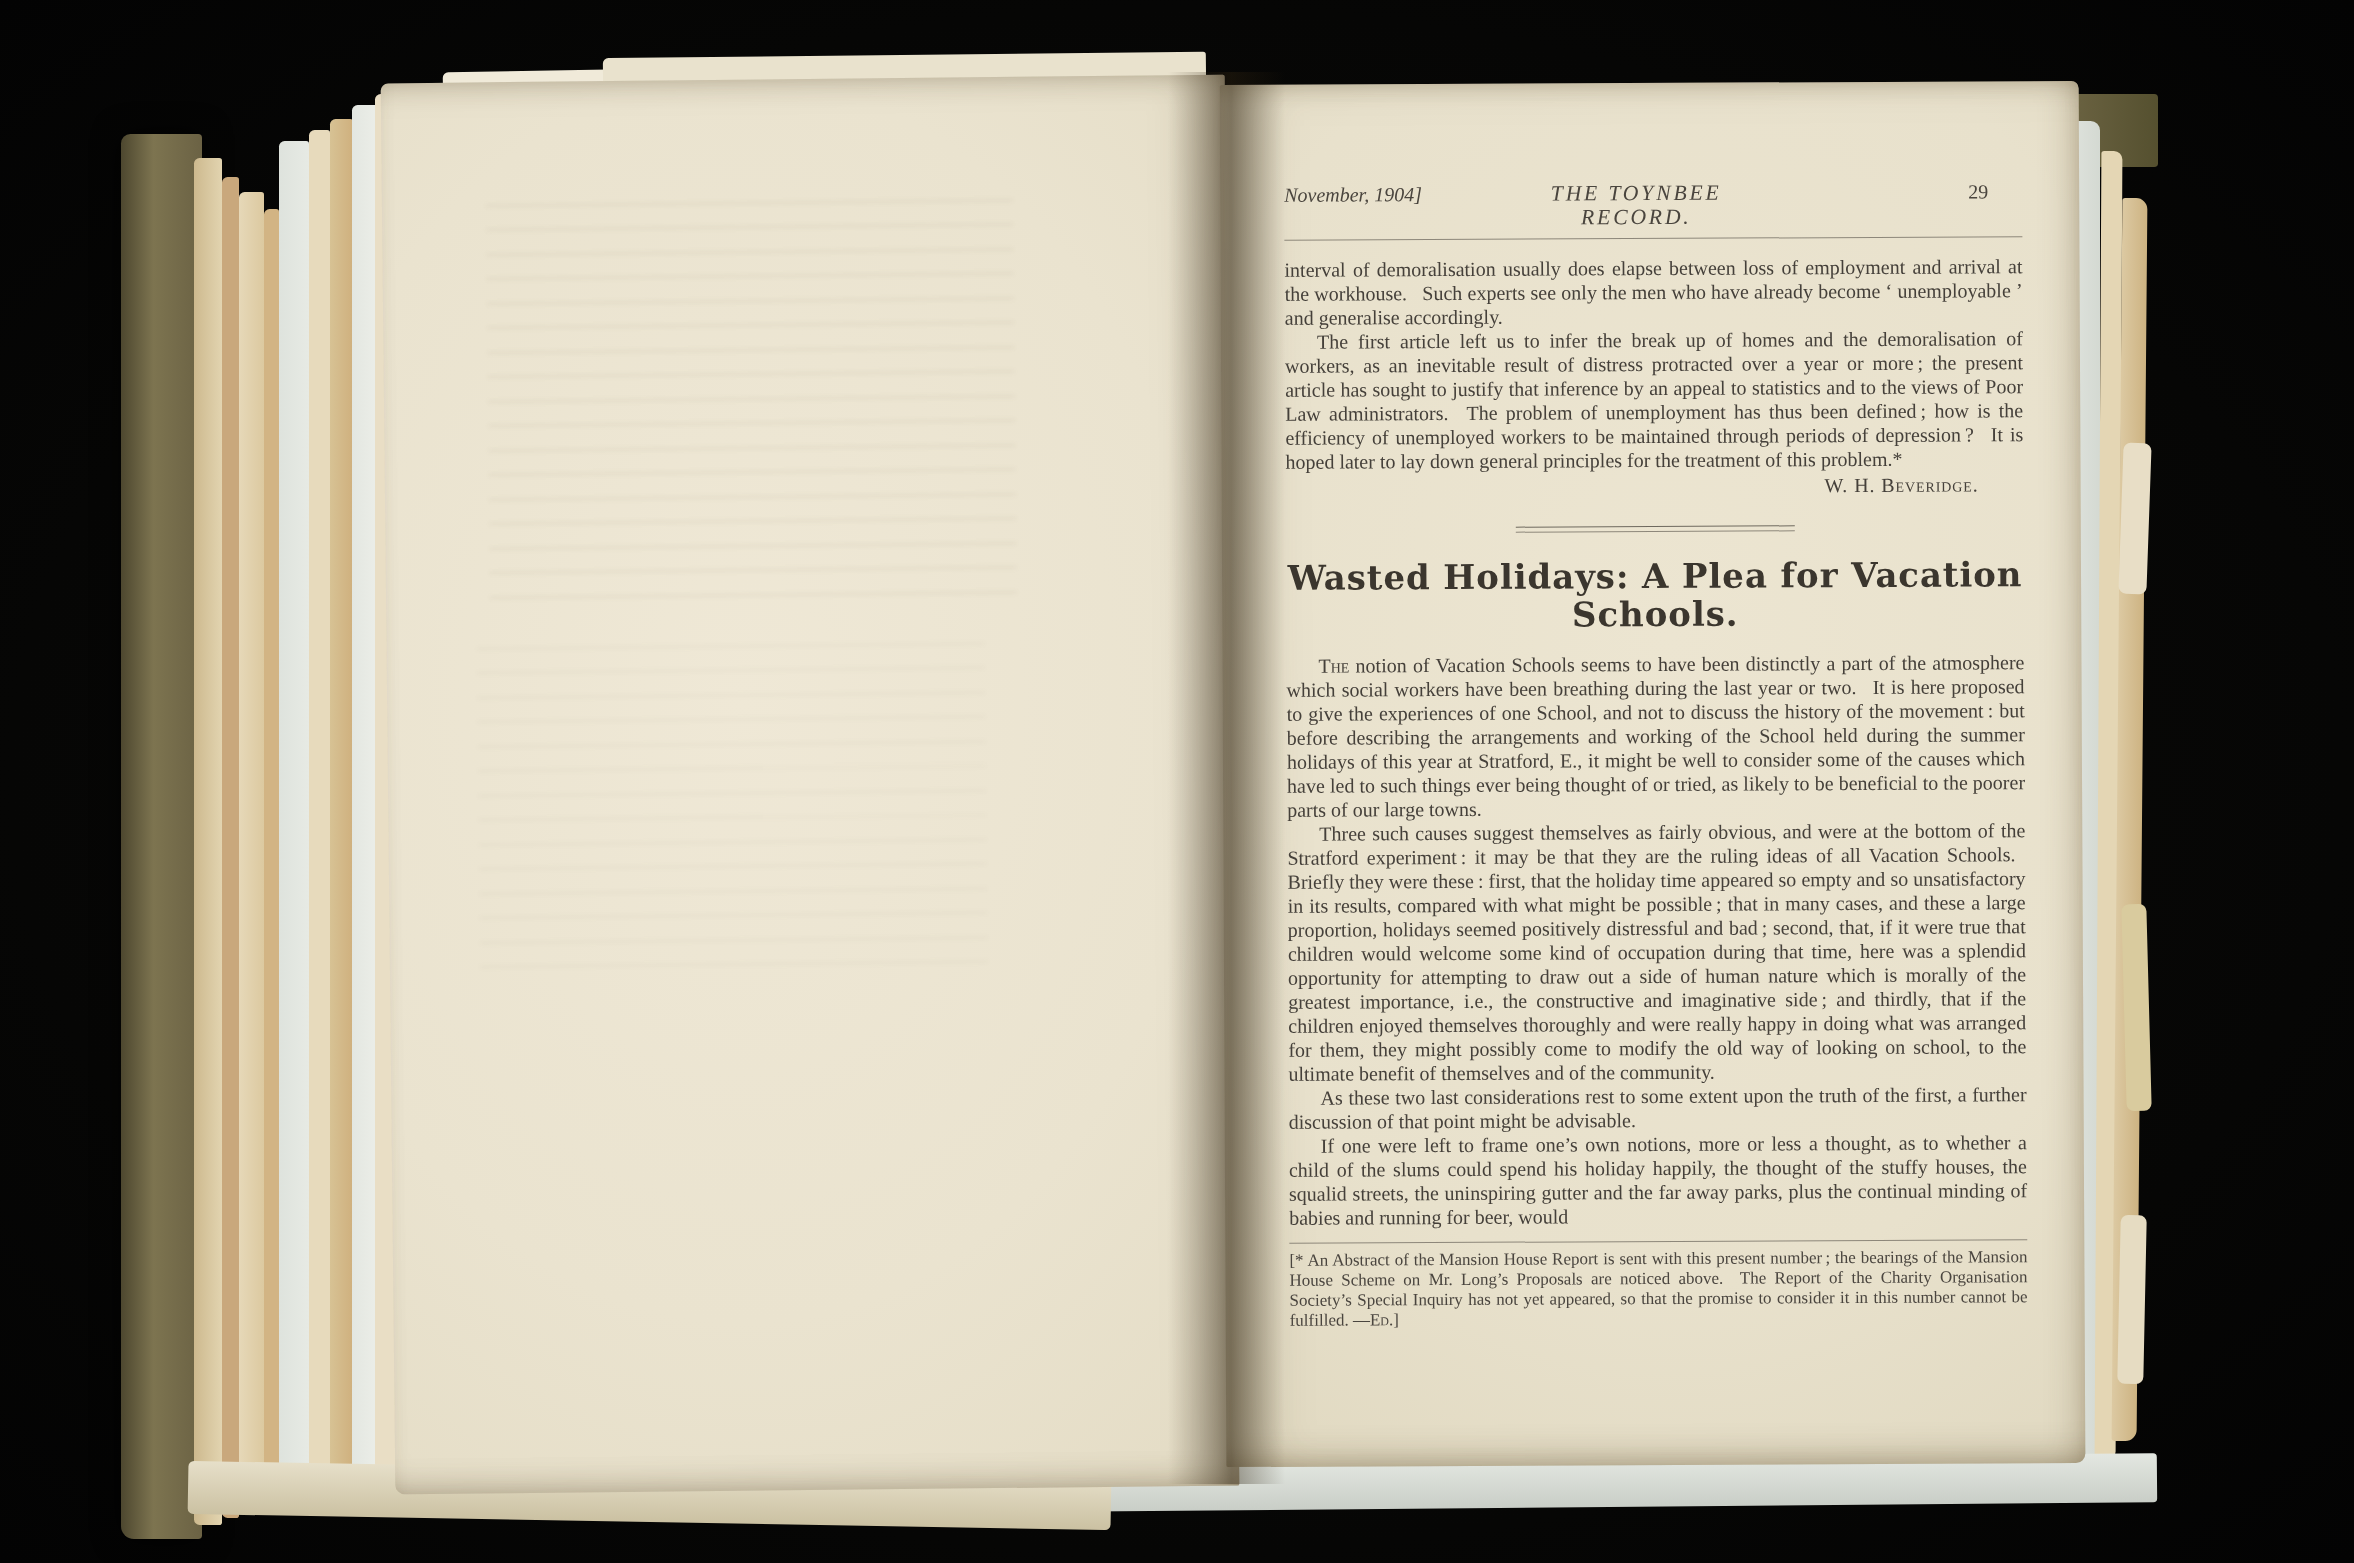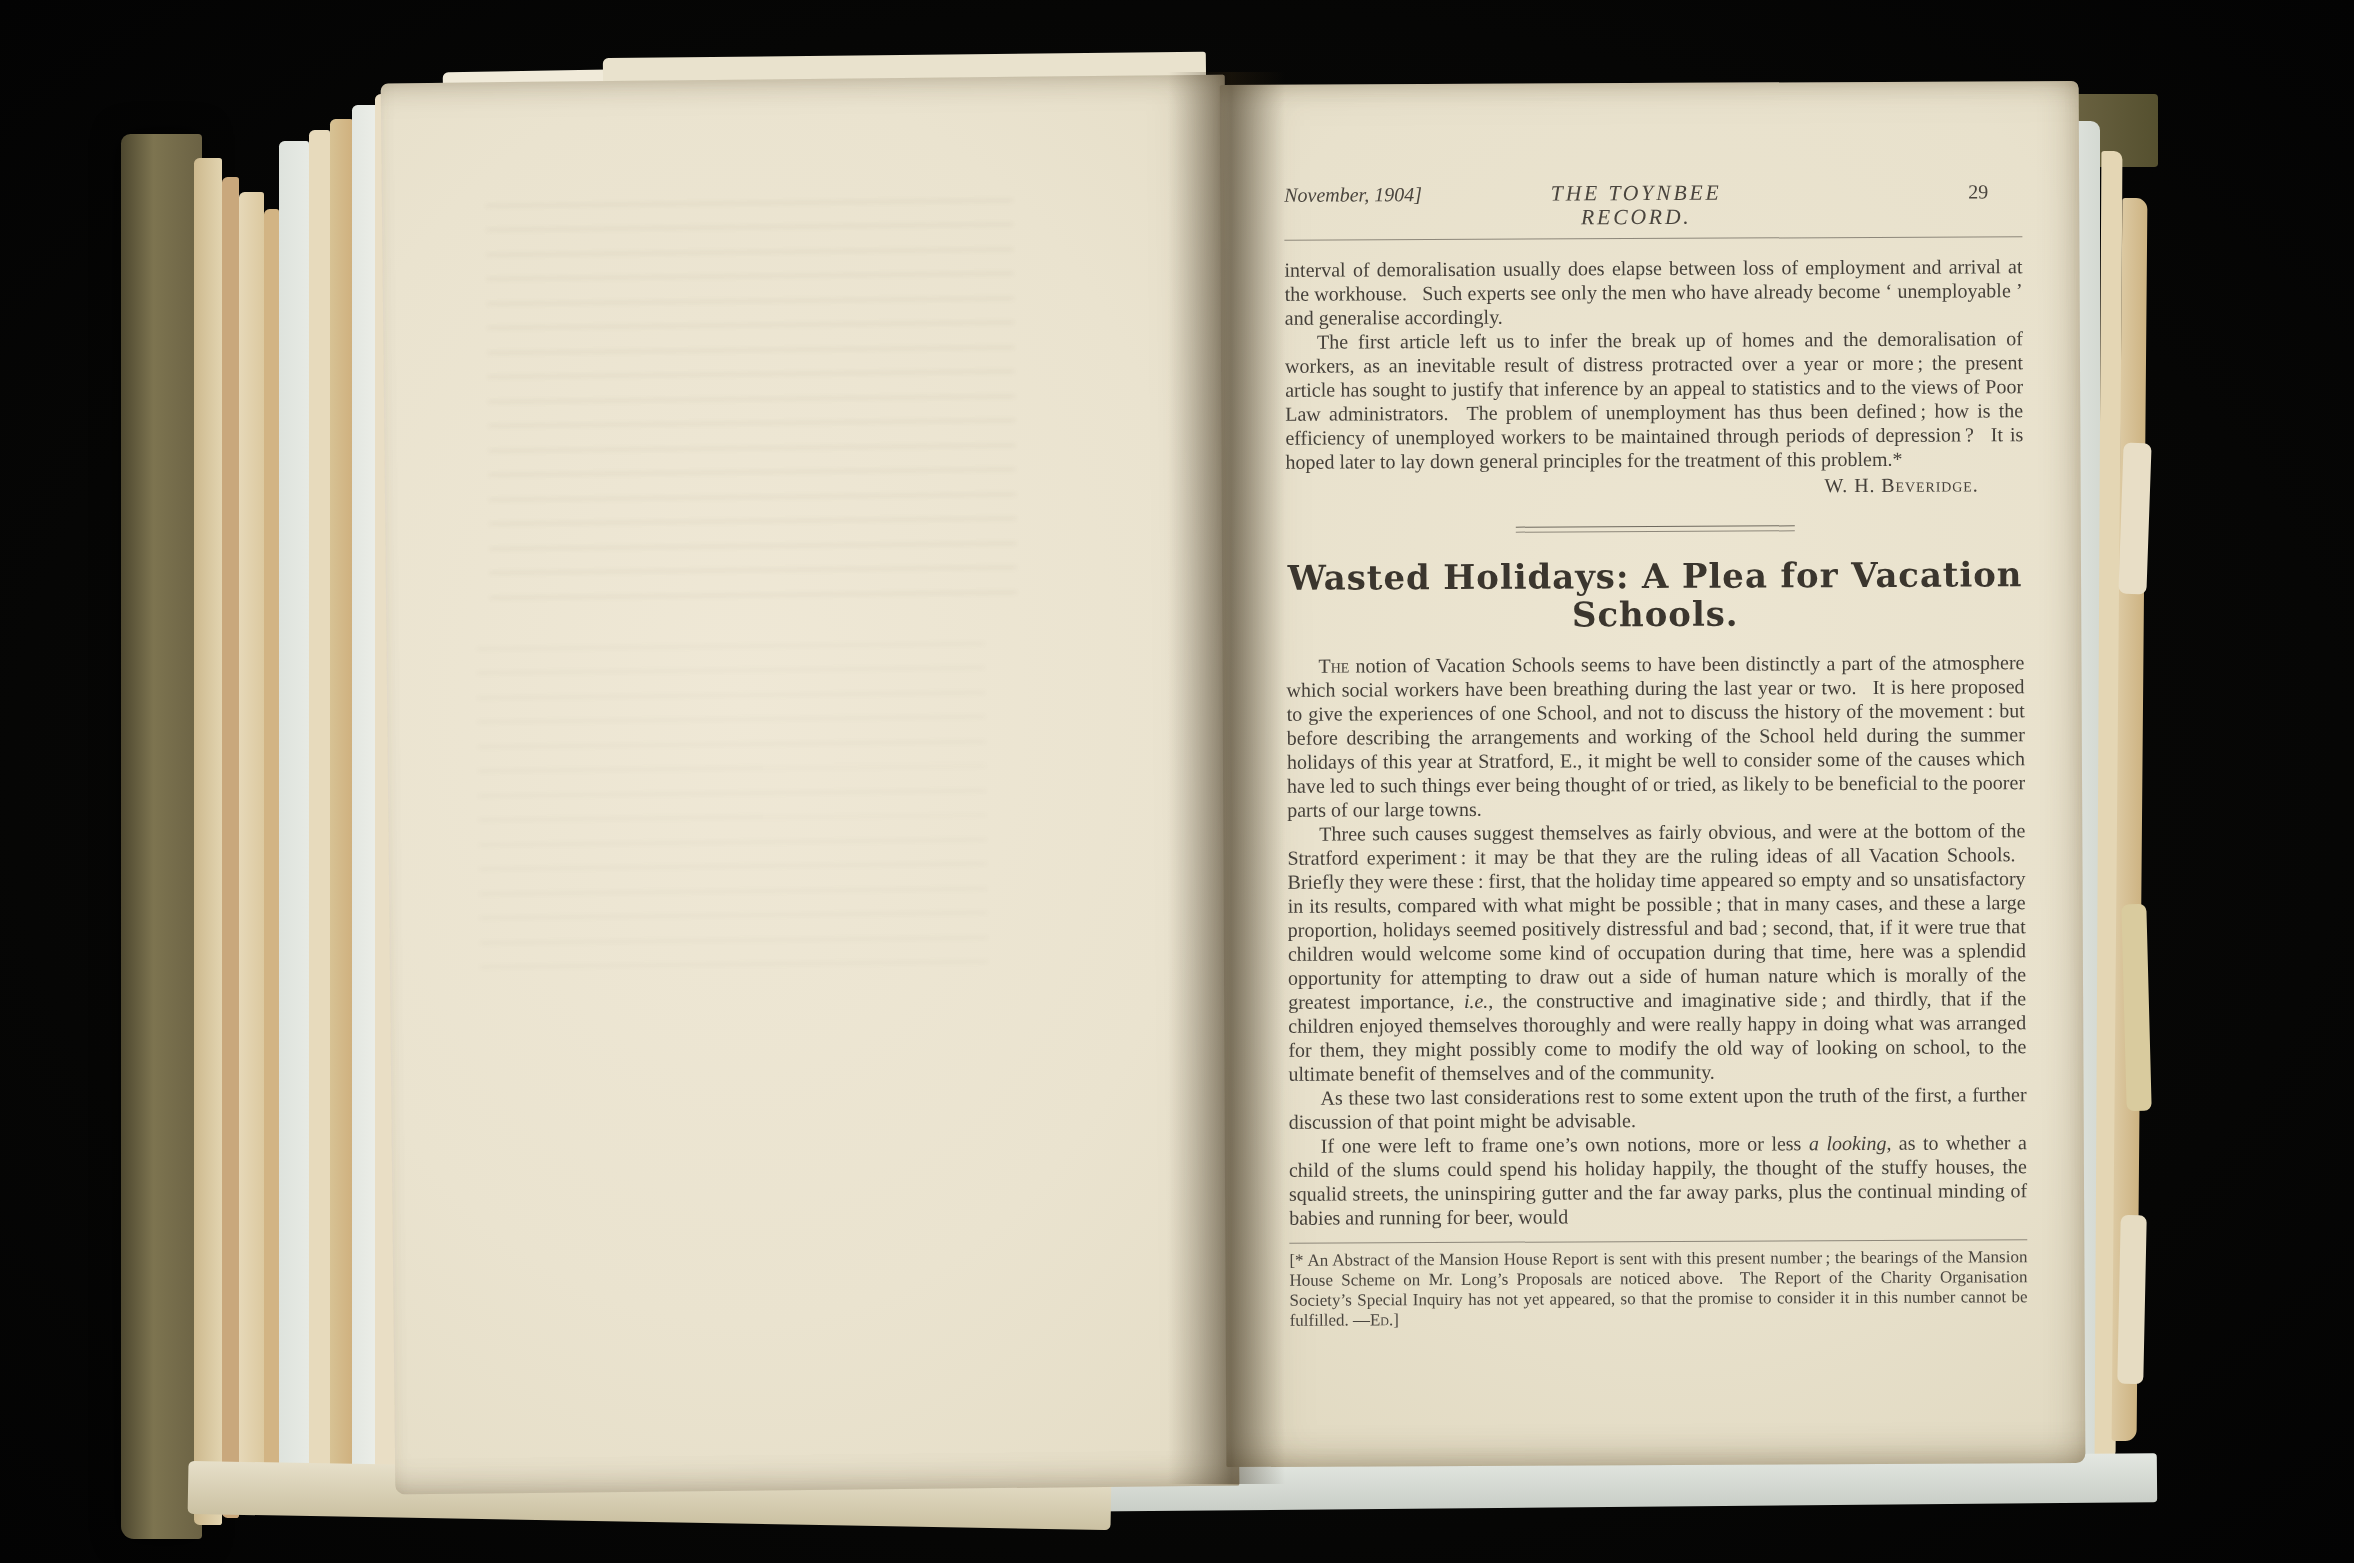--- a/index.html
+++ b/index.html
@@ -64,21 +64,21 @@
   p.body-p{margin:0;}
   p.body-p.indent{text-indent:32px;}
   .signature{text-align:right;padding-right:45px;font-variant:small-caps;letter-spacing:0.9px;margin-top:1.9px;}
   .divider{width:279px;margin:28px auto 0 auto;height:3.8px;border-top:1.9px solid #6e695e;border-bottom:0.9px solid #8d877a;}
   h2.article-title{
     font-family:"DejaVu Serif", serif;
     text-align:center;font-size:34px;line-height:38px;font-weight:700;
     letter-spacing:0.9px;color:#3b362e;margin:24.5px 0 19px 0;
   }
   .run-sc{font-variant:small-caps;margin-top:8px;}
-  .run-i{font-style:italic;margin-top:24px;}
+  .run-i{margin-top:24px;}
   .foot-rule{border:none;border-top:1.3px solid #8d877a;margin:13px 0 7.5px 0;}
   .footnote{font-size:17px;line-height:20px;color:#4a453f;text-align:justify;margin:0;}
 </style>
 </head>
 <body>
 
 <div class="velvet"></div>
 
 <div class="cover"></div>
 
@@ -129,21 +129,21 @@
     <div class="signature">W. H. Beveridge.</div>
 
     <div class="divider"></div>
 
     <h2 class="article-title">Wasted Holidays: A Plea for Vacation Schools.</h2>
 
     <div>
         <p class="body-p indent"><span class="run-sc">The</span><span> notion of Vacation Schools seems to have been distinctly a part of the atmosphere which social workers have been breathing during the last year or two.  It is here proposed to give the experiences of one School, and not to discuss the history of the movement : but before describing the arrangements and working of the School held during the summer holidays of this year at Stratford, E., it might be well to consider some of the causes which have led to such things ever being thought of or tried, as likely to be beneficial to the poorer parts of our large towns.</span></p>
         <p class="body-p indent"><span>Three such causes suggest themselves as fairly obvious, and were at the bottom of the Stratford experiment : it may be that they are the ruling ideas of all Vacation Schools.  Briefly they were these : first, that the holiday time appeared so empty and so unsatisfactory in its results, compared with what might be possible ; that in many cases, and these a large proportion, holidays seemed positively distressful and bad ; second, that, if it were true that children would welcome some kind of occupation during that time, here was a splendid opportunity for attempting to draw out a side of human nature which is morally of the greatest importance, </span><span class="run-i">i.e.</span><span>, the constructive and imaginative side ; and thirdly, that if the children enjoyed themselves thoroughly and were really happy in doing what was arranged for them, they might possibly come to modify the old way of looking on school, to the ultimate benefit of themselves and of the community.</span></p>
         <p class="body-p indent"><span>As these two last considerations rest to some extent upon the truth of the first, a further discussion of that point might be advisable.</span></p>
-        <p class="body-p indent"><span>If one were left to frame one’s own notions, more or less </span><span class="run-i">a looking</span><span>, as to whether a child of the slums could spend his holiday happily, the thought of the stuffy houses, the squalid streets, the uninspiring gutter and the far away parks, plus the continual minding of babies and running for beer, would</span></p>
+        <p class="body-p indent"><span>If one were left to frame one’s own notions, more or less </span><span class="run-i">a thought</span><span>, as to whether a child of the slums could spend his holiday happily, the thought of the stuffy houses, the squalid streets, the uninspiring gutter and the far away parks, plus the continual minding of babies and running for beer, would</span></p>
       </div>
 
     <hr class="foot-rule">
     <p class="footnote"><span>[* An Abstract of the Mansion House Report is sent with this present number ; the bearings of the Mansion House Scheme on Mr. Long’s Proposals are noticed above.  The Report of the Charity Organisation Society’s Special Inquiry has not yet appeared, so that the promise to consider it in this number cannot be fulfilled. —</span><span class="run-sc">Ed</span><span>.]</span></p>
 
   </div>
 </div>
 
 <div class="gutter"></div>
 

